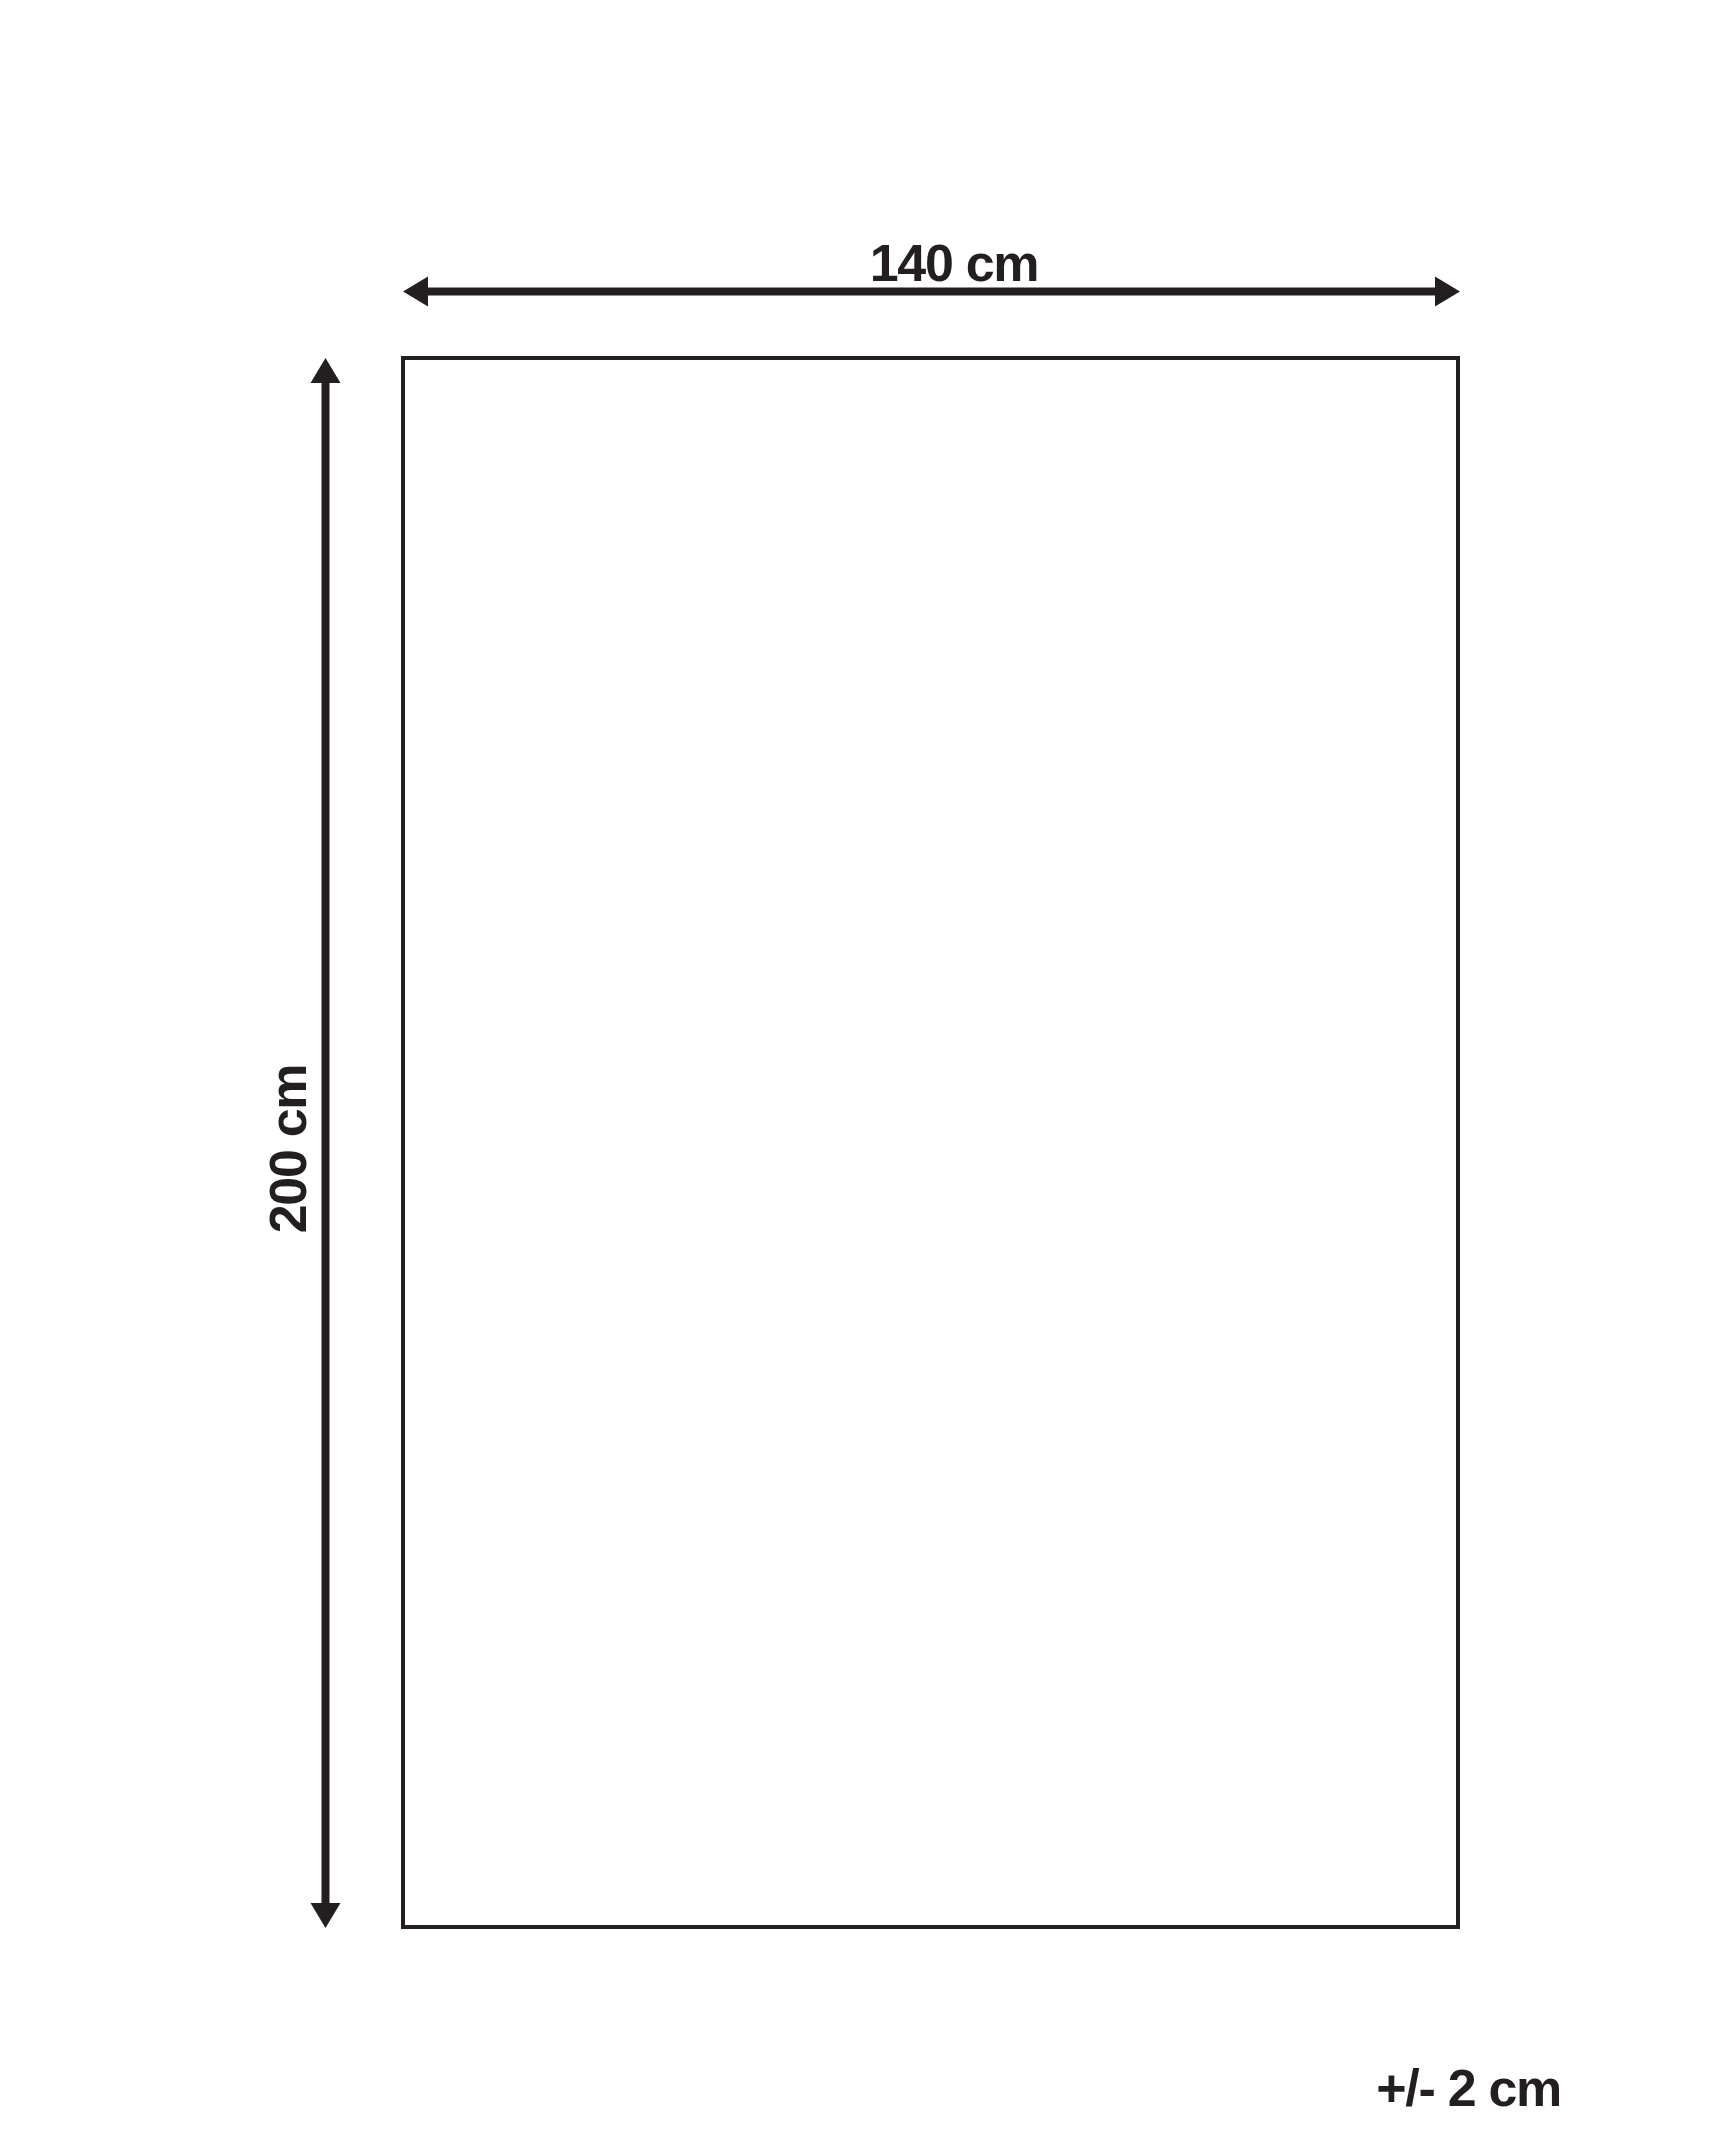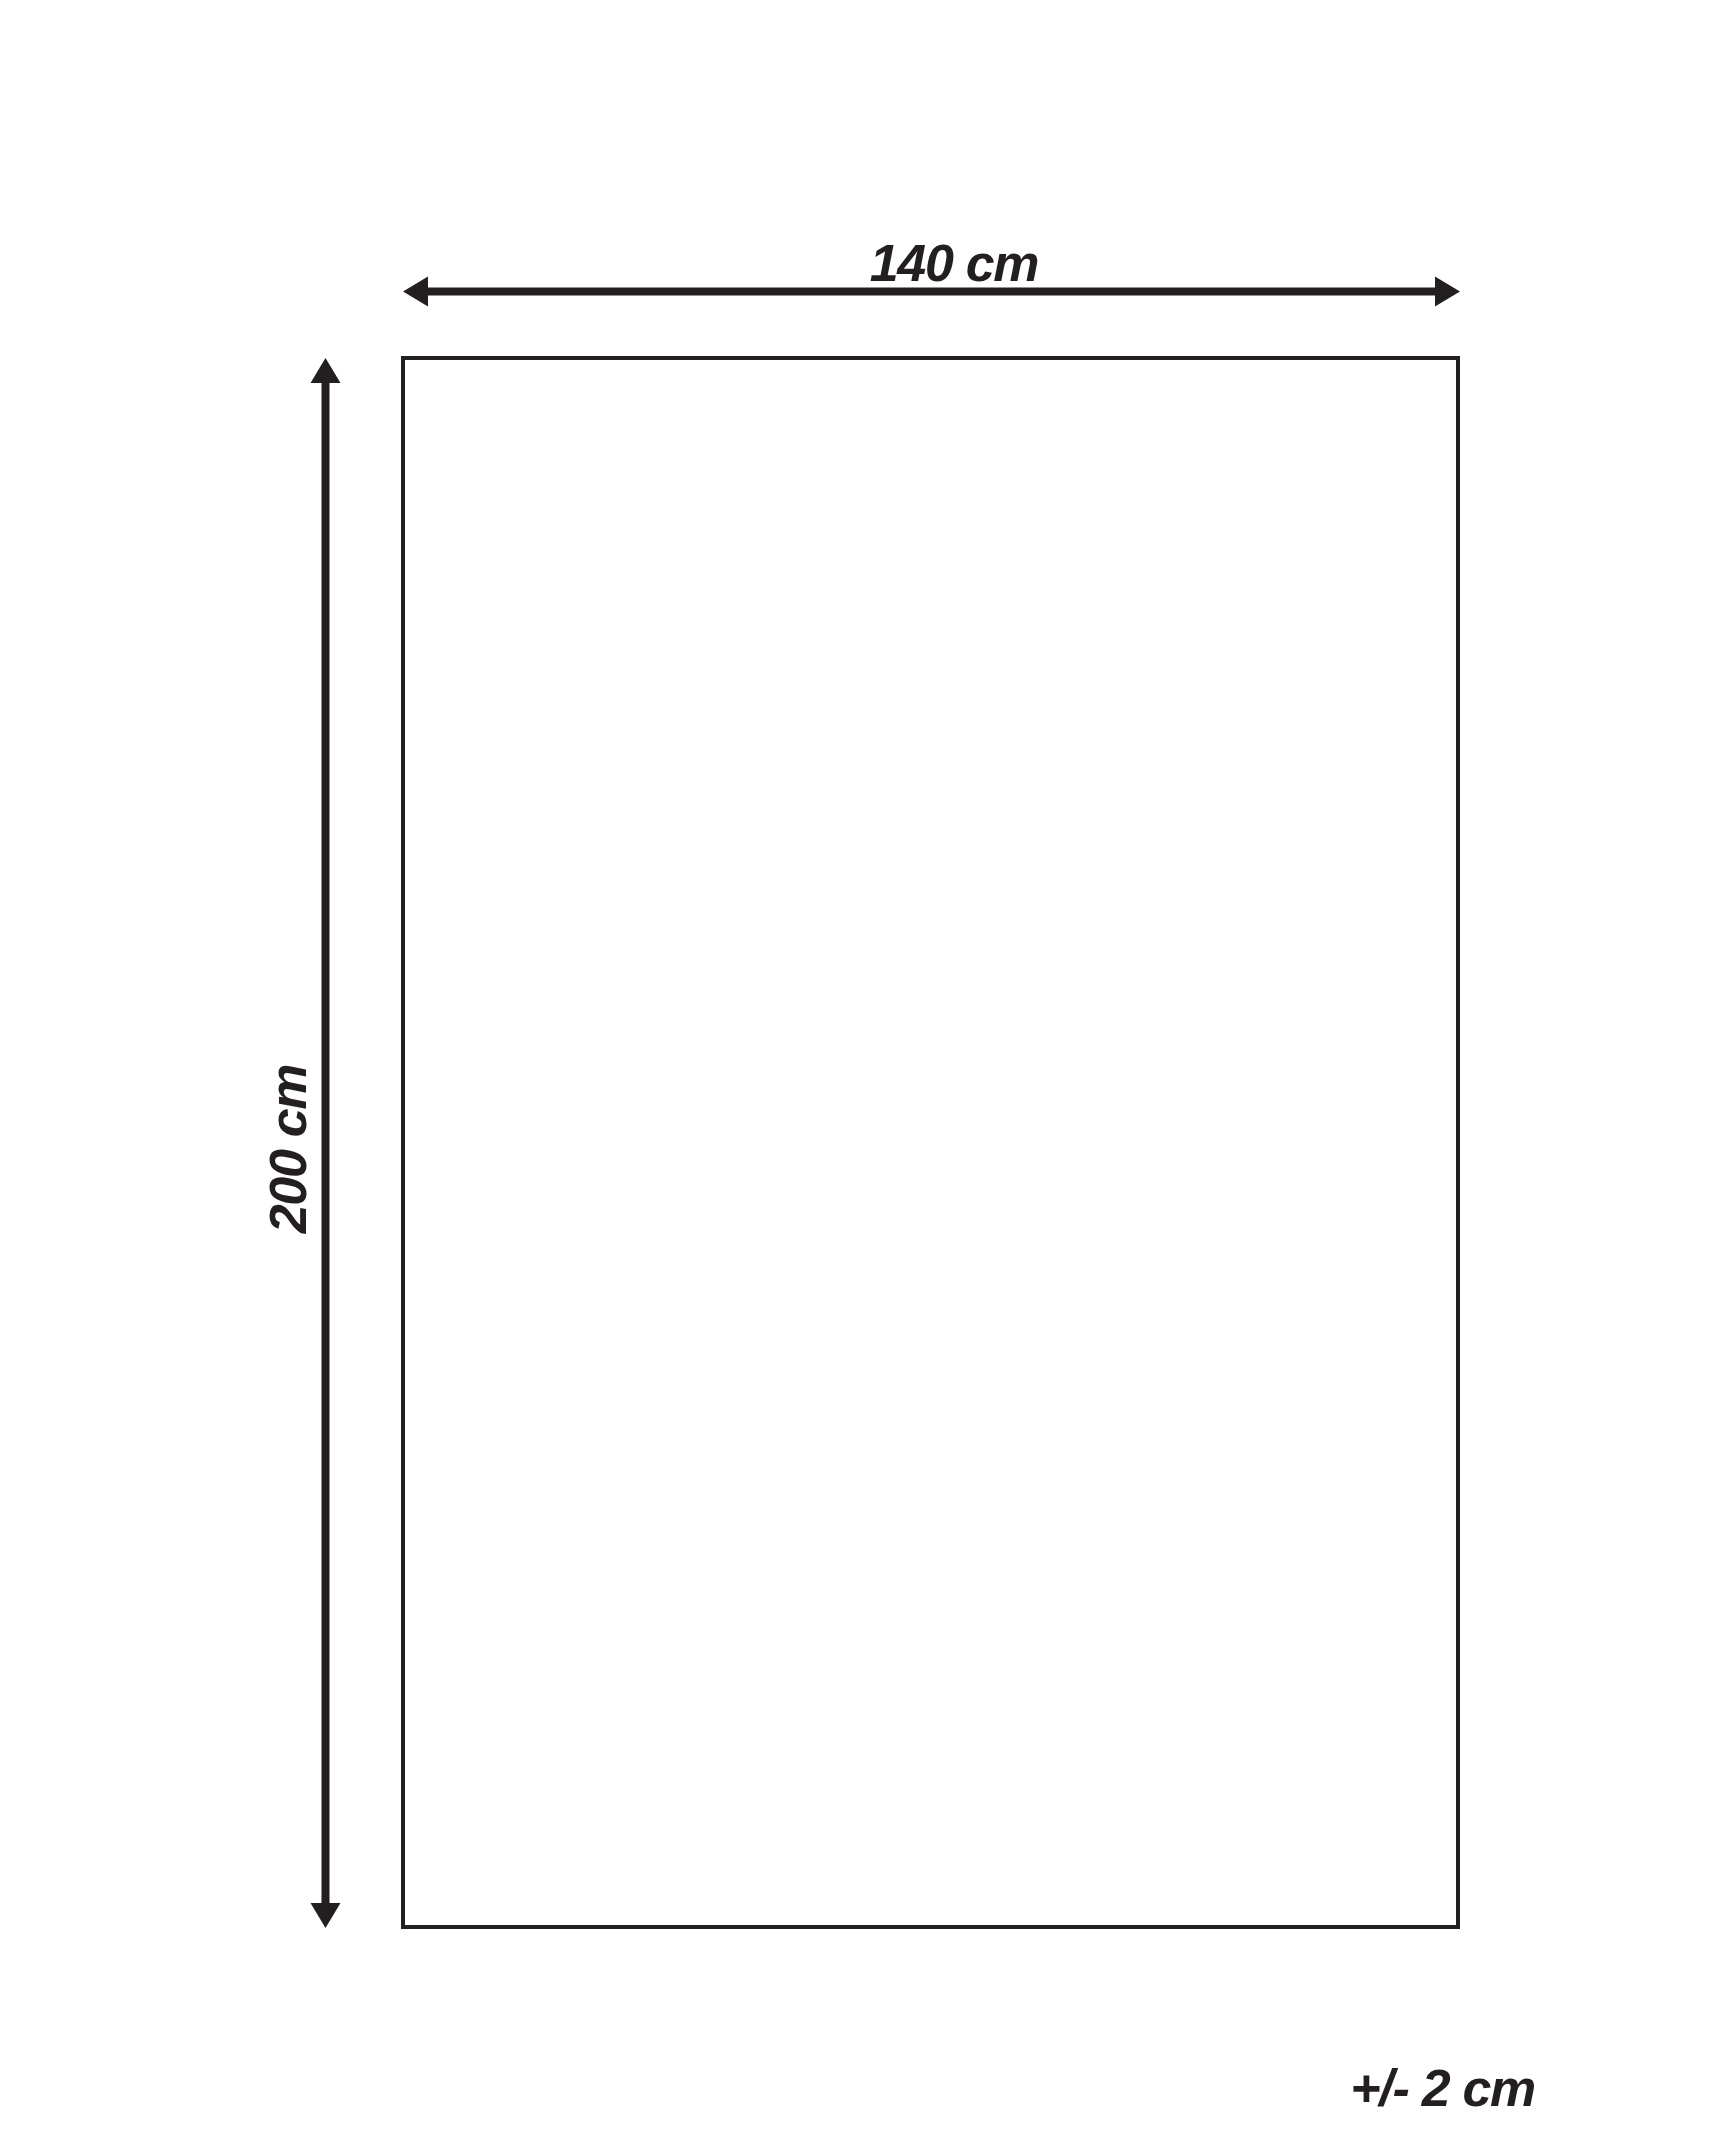--- a/index.html
+++ b/index.html
@@ -8,21 +8,20 @@
   body {
     background: var(--bg);
     font-family: "Liberation Sans", sans-serif;
     overflow: hidden;
   }
   .canvas {
     position: relative;
     width: 1604px;
     height: 2151px;
     background: var(--bg);
-    font-style: italic;
   }
 
   
   .outline-rect {
     position: absolute;
     left: 401px;
     top: 356px;
     width: 1059px;
     height: 1573px;
     border: 4.7px solid var(--ink);
@@ -43,21 +42,21 @@
     left: 954px;
     top: 263px;
     transform: translate(-50%, -50%);
   }
   .height-label {
     left: 288px;
     top: 1149px;
     transform: translate(-50%, -50%) rotate(-90deg);
   }
   .tolerance-label {
-    right: 69px;
+    right: 43px;
     top: 2088px;
     transform: translateY(-50%);
     font-size: 52px;
   }
 
   
   .h-arrow {
     position: absolute;
     left: 403px;
     top: 291px;

